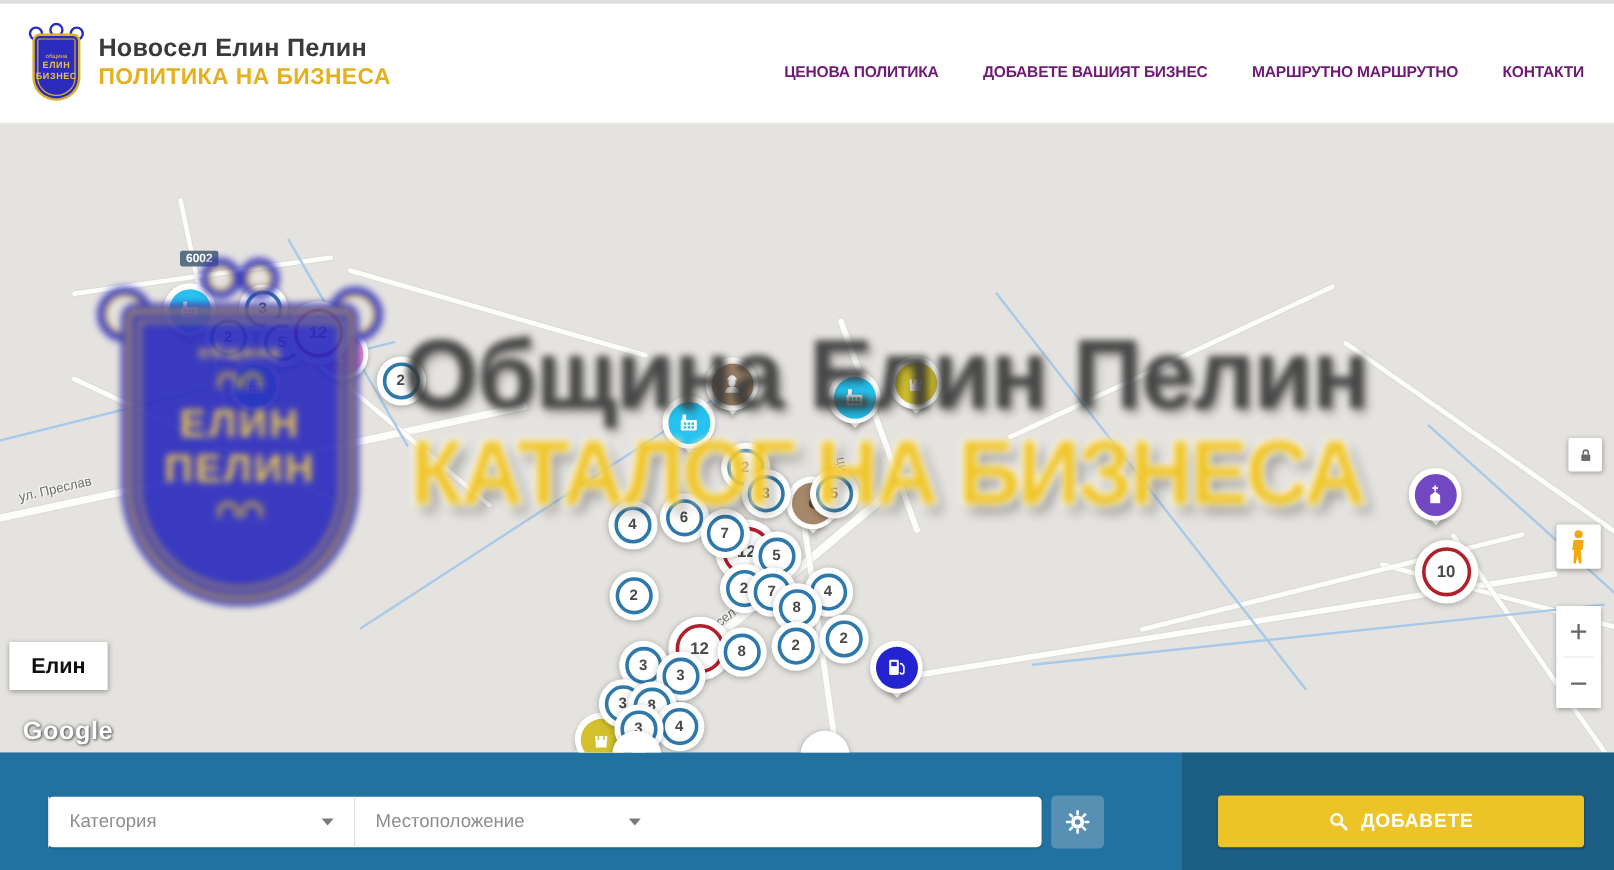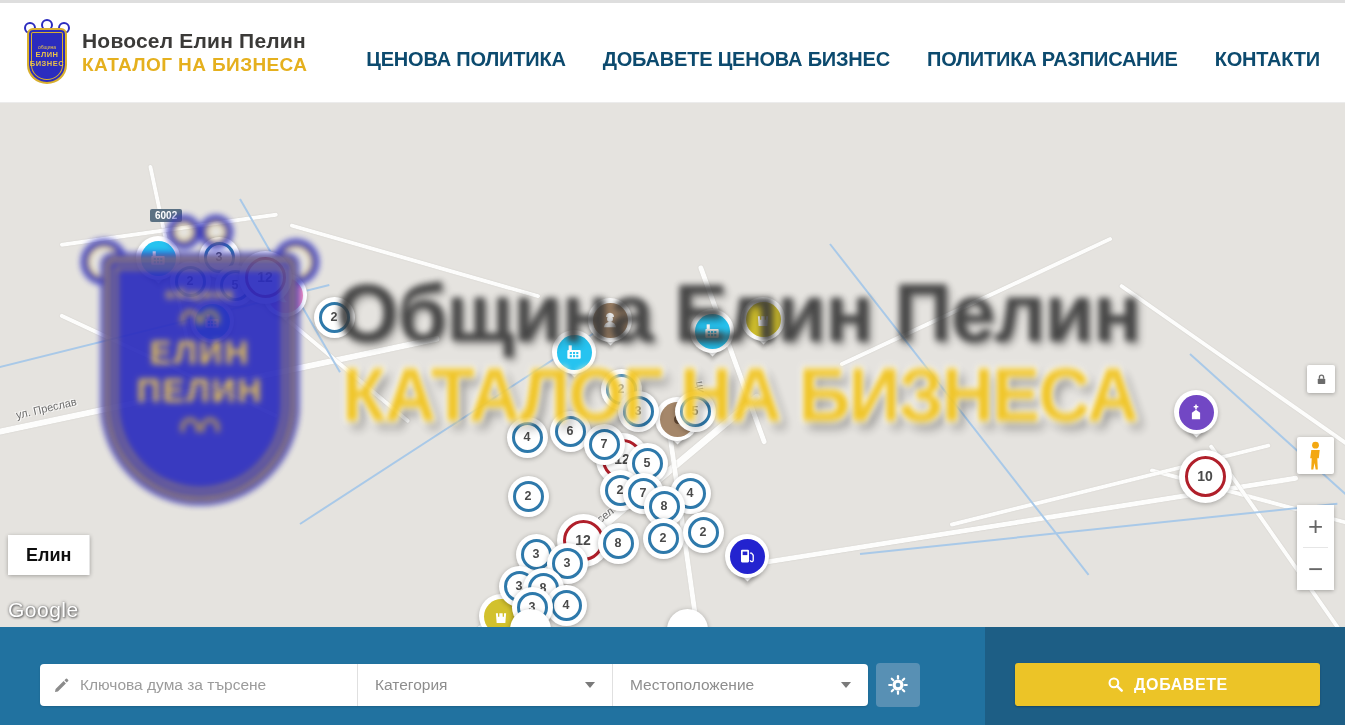--- a/index.html
+++ b/index.html
@@ -18,21 +18,21 @@
     display:flex; flex-direction:column; align-items:center; justify-content:center; }
   .mini-shield .t0 { font-size:5px; color:#e8c14a; }
   .mini-shield .t1 { font-size:7.5px; font-weight:bold; color:#e8c14a; letter-spacing:.5px; }
   .mini-curl { position:absolute; width:12px; height:12px; border:2.5px solid #2b2cbe;
     border-radius:50%; background:transparent; top:0; }
   .mini-curl.l { left:-1px; } .mini-curl.r { right:-1px; } .mini-curl.c { left:16px; top:-3px; }
   .logo-text { margin-left:13px; }
   .logo-title { font-size:21px; font-weight:bold; color:#3b3a38; letter-spacing:.2px; }
   .logo-subtitle { font-size:19px; font-weight:bold; color:#e5b01e; letter-spacing:.4px; margin-top:1px; }
   .nav { margin-left:auto; display:flex; gap:37px; margin-top:14px; }
-  .nav a { text-decoration:none; font-size:20px; font-weight:bold; color:#0c4a6e;
+  .nav a { text-decoration:none; font-size:13px; font-weight:bold; color:#701a75;
     letter-spacing:-.2px; white-space:nowrap; cursor:pointer; }
 
   
   .map { position:relative; height:524px; background:#e5e3df; overflow:hidden; }
   .road  { position:absolute; background:#fdfdfc; transform-origin:left center;
     border-radius:3px; box-shadow:0 0 1px rgba(190,188,182,.9); }
   .river { position:absolute; background:#a9c9e8; transform-origin:left center; }
   .road-shield { position:absolute; background:#5b7183; color:#fff; font-size:10px;
     font-weight:bold; padding:1px 5px; border-radius:2px; z-index:1; }
   .street-label { position:absolute; color:#6e6e6e; font-size:11px; white-space:nowrap;
@@ -86,21 +86,21 @@
     text-shadow:-2px -2px 0 #fff, 2px -2px 0 #fff, -2px 2px 0 #fff, 2px 2px 0 #fff,
       0 -2px 0 #fff, 0 2px 0 #fff, -2px 0 0 #fff, 2px 0 0 #fff, 6px 7px 9px rgba(0,0,0,.4); }
 
   
   .map-type { position:absolute; left:8px; top:432px; display:flex; background:#fff;
     box-shadow:0 1px 4px rgba(0,0,0,.3); border-radius:2px; z-index:5; }
   .map-type button { height:40px; padding:0 18px; background:#fff; border:none;
     font-family:inherit; font-size:18px; color:#878787; cursor:pointer; }
   .map-type button.active { font-weight:bold; color:#0f0f0f; }
   .map-type .sep { width:1px; background:#e6e6e6; }
-  .google-logo { position:absolute; left:8px; bottom:5px; font-size:21px; font-weight:normal;
+  .google-logo { position:absolute; left:19px; bottom:5px; font-size:21px; font-weight:bold;
     color:#fff; letter-spacing:.5px; z-index:5; cursor:pointer;
     text-shadow:0 0 3px rgba(90,90,90,.9), 1px 1px 2px rgba(80,80,80,.8); }
   .attribution { position:absolute; right:0; bottom:0; height:15px; display:flex;
     align-items:center; background:rgba(245,245,245,.8); z-index:5; font-size:10px; color:#333; }
   .attribution span, .attribution a { padding:0 6px; color:#333; text-decoration:none; white-space:nowrap; }
   .ctrl { position:absolute; background:#fff; box-shadow:0 1px 4px rgba(0,0,0,.3);
     z-index:5; display:flex; align-items:center; justify-content:center; cursor:pointer; }
   .lock-btn { right:10px; top:262px; width:28px; height:28px; border-radius:2px; }
   .pegman-btn { right:11px; top:334px; width:37px; height:37px; border-radius:2px; }
   .zoom-ctrl { right:11px; top:402px; width:37px; height:85px; border-radius:2px;
@@ -148,27 +148,27 @@
         <i class="mini-curl c"></i>
         <i class="mini-curl r"></i>
       <div class="mini-shield">
         <span class="t0">община</span>
         <span class="t1">ЕЛИН</span>
         <span class="t1">БИЗНЕС</span>
       </div>
     </div>
     <div class="logo-text">
       <div class="logo-title">Новосел Елин Пелин</div>
-      <div class="logo-subtitle">КАТАЛОГ НА БИЗНЕСА</div>
+      <div class="logo-subtitle">ПОЛИТИКА НА БИЗНЕСА</div>
     </div>
   </div>
   <nav class="nav">
     <a>ЦЕНОВА ПОЛИТИКА</a>
-    <a>ДОБАВЕТЕ ЦЕНОВА БИЗНЕС</a>
-    <a>ПОЛИТИКА РАЗПИСАНИЕ</a>
+    <a>ДОБАВЕТЕ ВАШИЯТ БИЗНЕС</a>
+    <a>МАРШРУТНО МАРШРУТНО</a>
     <a>КОНТАКТИ</a>
   </nav>
 </div>
 
 <div class="map">
   <div class="layer" id="decorLayer">
       <div class="road" style="left: -30px; top: 332px; width: 480px; height: 6px; transform: rotate(-12deg);"></div>
       <div class="road" style="left: 60px; top: 210px; width: 240px; height: 4px; transform: rotate(25deg);"></div>
       <div class="road" style="left: 150px; top: 60px; width: 200px; height: 4px; transform: rotate(78deg);"></div>
       <div class="road" style="left: 210px; top: 150px; width: 260px; height: 4px; transform: rotate(40deg);"></div>
@@ -546,26 +546,20 @@
   <div class="zoom-ctrl ctrl">
     <button>+</button>
     <div class="zsep"></div>
     <button>−</button>
   </div>
 </div>
 
 <div class="bottombar">
   <div class="bar-left">
     <div class="search-form">
-      <div class="sf-kw">
-        <svg viewBox="0 0 18 18" width="18" height="18">
-          <path fill="#8b8b8b" d="M2.6 13.1L2 16l2.9-.6 8-8-2.3-2.3zM11.4 4.3l2.3 2.3 1.5-1.5a.9.9 0 000-1.2l-1.1-1.1a.9.9 0 00-1.2 0z"></path>
-        </svg>
-        <input type="text" placeholder="Ключова дума за търсене" style="">
-      </div>
       <div class="sf-sep"></div>
       <div class="sf-select cat">
         <span>Категория</span>
         <i class="caret"></i>
       </div>
       <div class="sf-sep"></div>
       <div class="sf-select loc">
         <span>Местоположение</span>
         <i class="caret"></i>
       </div>

